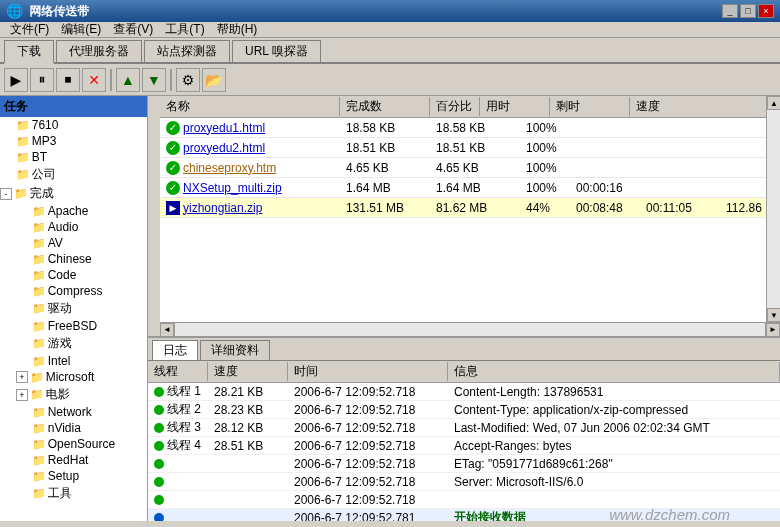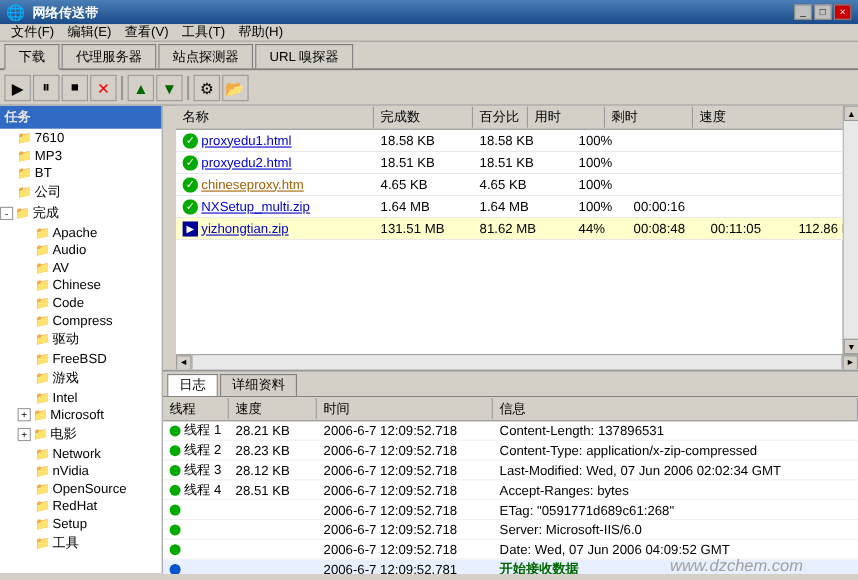--- a/index.html
+++ b/index.html
@@ -109,21 +109,21 @@
     .sidebar {
       width: 148px;
       background: white;
       border-right: 1px solid #999;
       overflow-y: auto;
       overflow-x: hidden;
       flex-shrink: 0;
     }
     .sidebar-header {
       background: #316ac5;
-      color: #e5e5e5;
+      color: #000000;
       padding: 2px 4px;
       font-size: 12px;
       font-weight: bold;
       display: flex;
       align-items: center;
       gap: 4px;
     }
     .tree-item {
       display: flex;
       align-items: center;
@@ -724,21 +724,20 @@
             <div class="log-cell log-col-time">2006-6-7  12:09:52.718</div>
             <div class="log-cell log-col-info">Server: Microsoft-IIS/6.0</div>
           </div>
 
           <div class="log-row">
             <div class="log-cell log-col-thread">
               <div class="log-dot"></div>
             </div>
             <div class="log-cell log-col-speed"></div>
             <div class="log-cell log-col-time">2006-6-7  12:09:52.718</div>
-            <div class="log-cell log-col-info">Date: Wed, 07 Jun 2006 04:09:52 GMT</div>
           </div>
 
           <div class="log-row" style="background:#e8f0ff;">
             <div class="log-cell log-col-thread">
               <div class="log-dot-blue"></div>
             </div>
             <div class="log-cell log-col-speed"></div>
             <div class="log-cell log-col-time">2006-6-7  12:09:52.781</div>
             <div class="log-cell log-col-info" style="color:#006600;font-weight:bold;">开始接收数据</div>
           </div>

